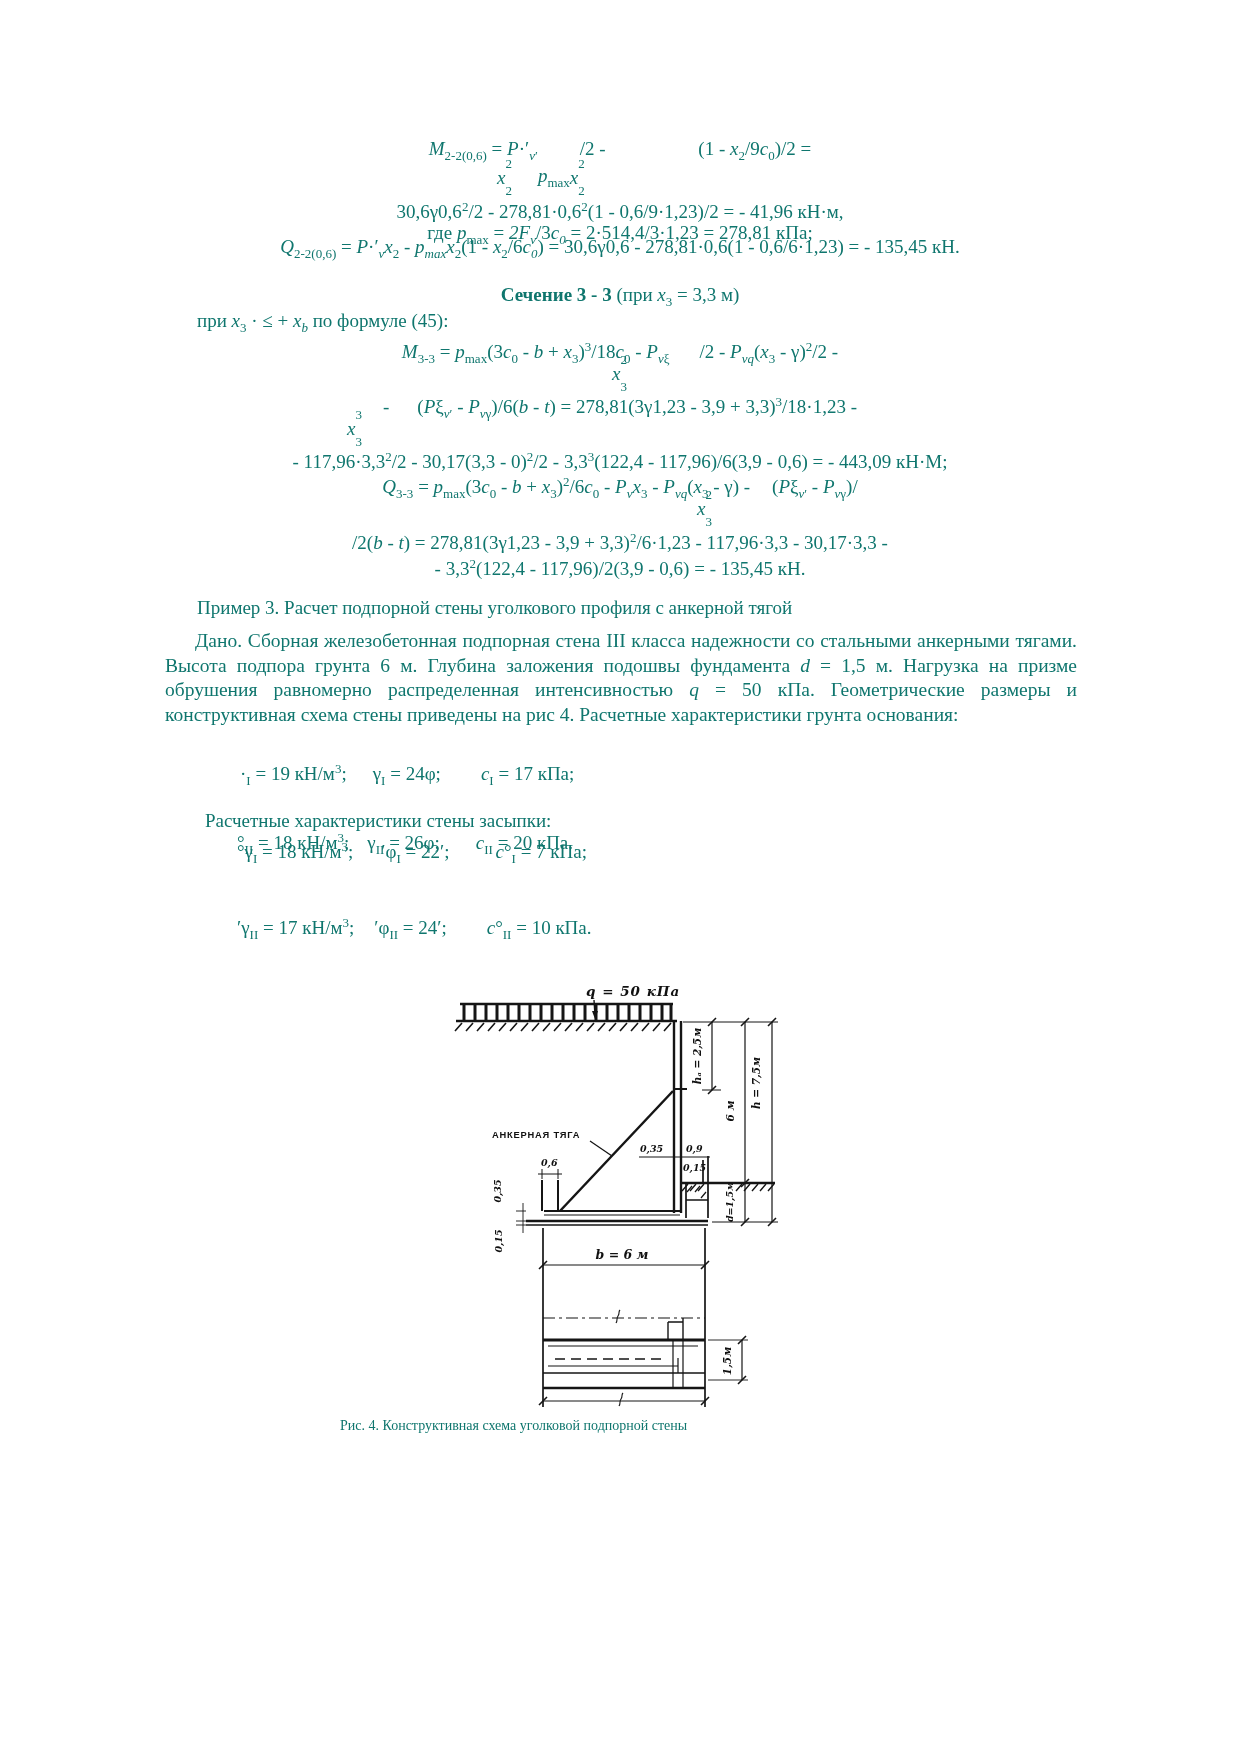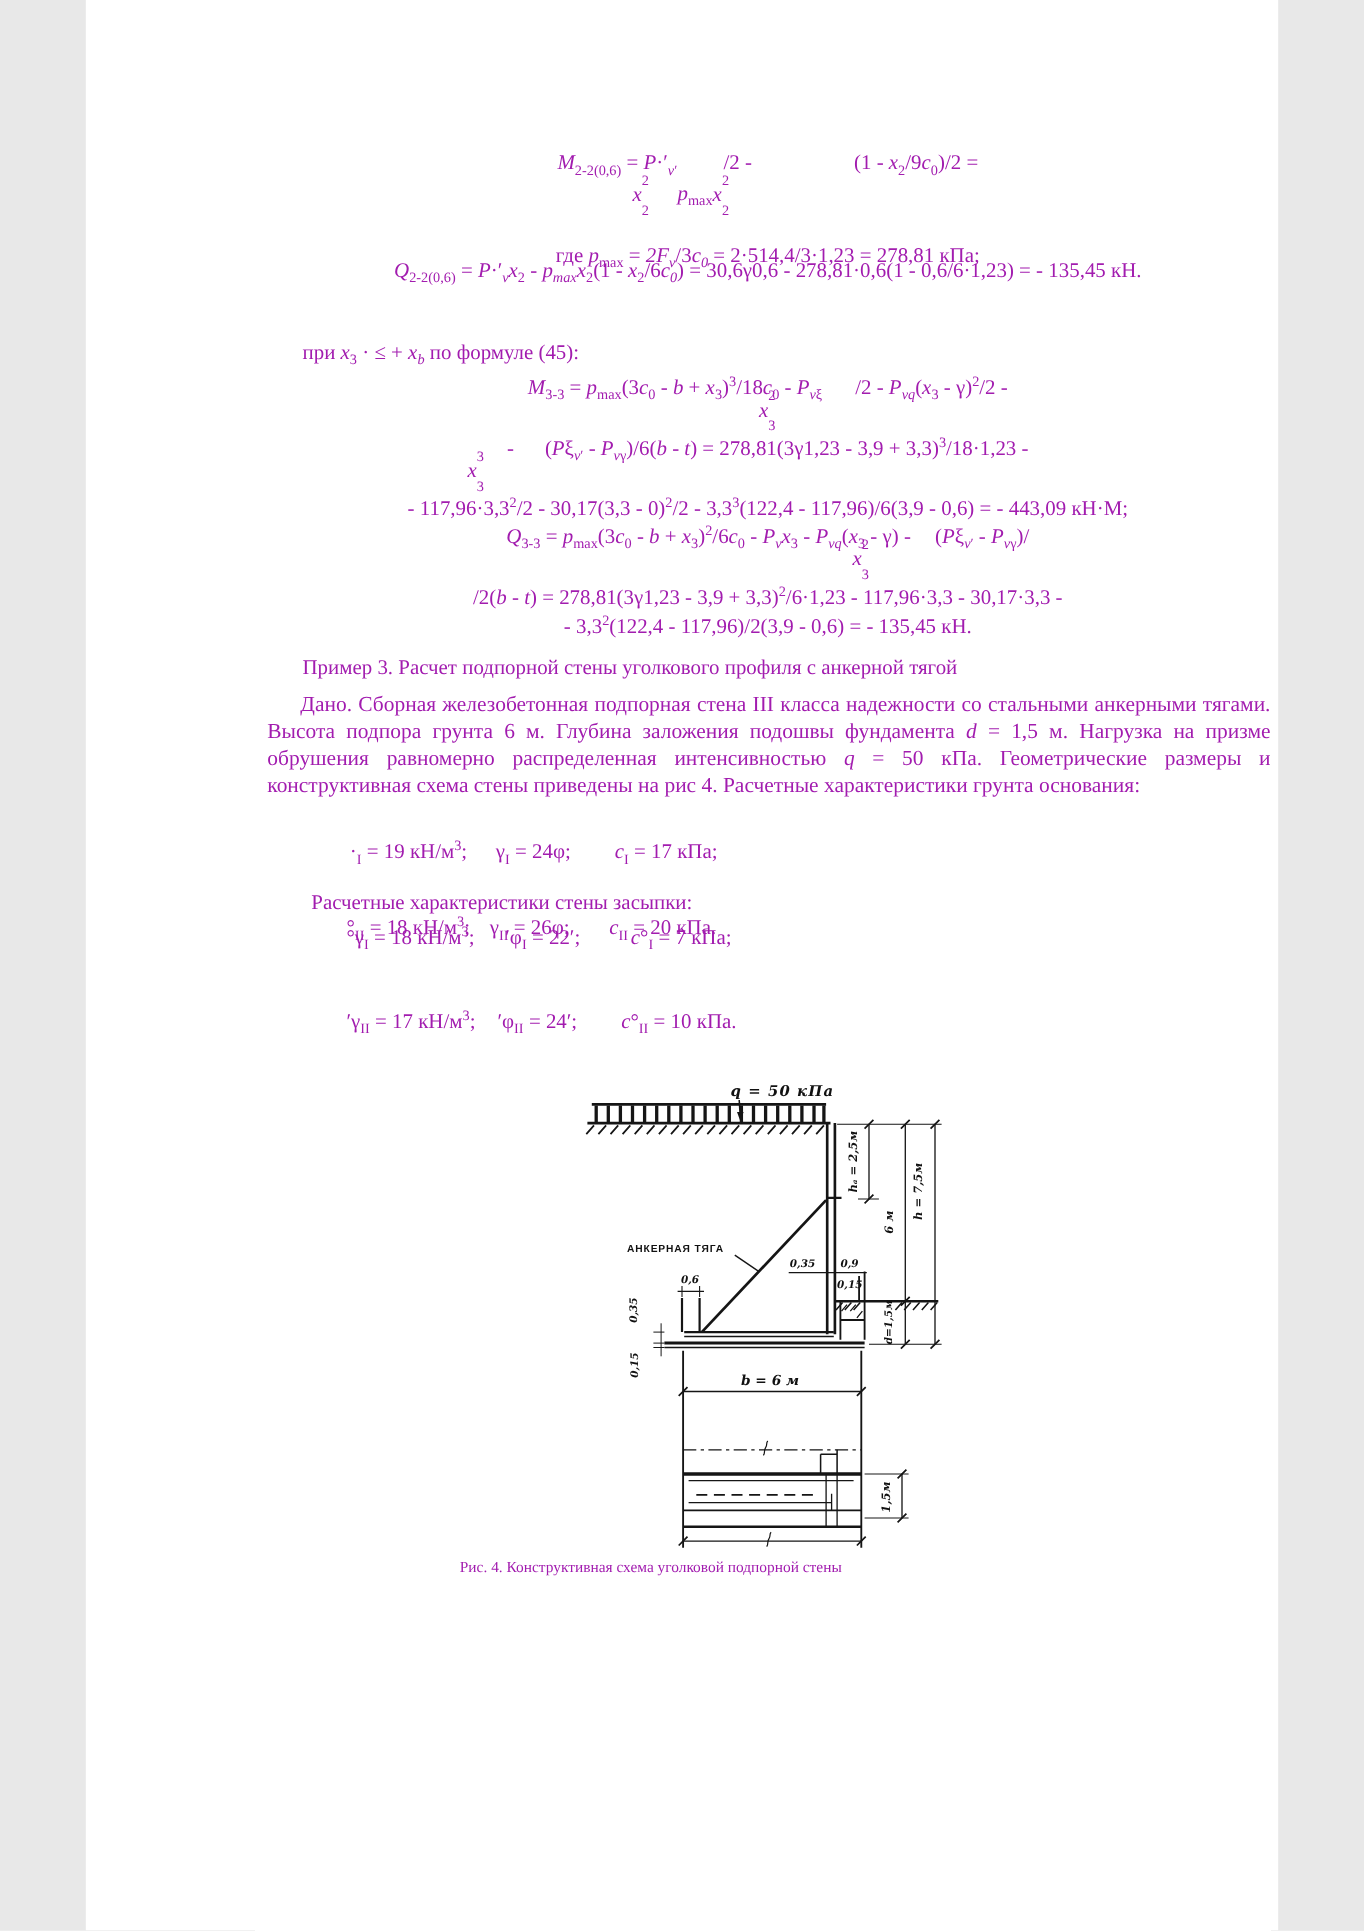--- a/index.html
+++ b/index.html
@@ -1,17 +1,17 @@
 <!DOCTYPE html>
 <html><head>
 <meta charset="utf-8">
 <style>
   html,body{margin:0;padding:0;background:#e8e8e8;}
-  .page{position:relative;width:1084px;height:1755px;background:#ffffff;margin:0 auto;
-        font-family:"Liberation Serif","DejaVu Serif",serif;color:#a21caf;overflow:hidden;}
+  .page{position:relative;width:1240px;height:1755px;background:#ffffff;margin:0 auto;
+        font-family:"Liberation Serif","DejaVu Serif",serif;color:#0f766e;overflow:hidden;}
   .fl{position:absolute;white-space:nowrap;font-size:19px;line-height:24px;}
   .fc{left:164px;width:912px;text-align:center;}
   .bold{font-weight:normal;}
   .fl sub{font-size:13px;}
   .fl sup{font-size:13px;}
   .para{position:absolute;left:165px;top:629px;width:912px;font-size:19.5px;line-height:24.7px;
         text-align:justify;text-indent:30px;}
   .stk{display:inline-grid;grid-template-columns:auto auto;grid-template-rows:12px 15px 12px;
        line-height:12px;vertical-align:middle;}
   .stk .x{grid-area:2/1;font-style:italic;font-size:19px;line-height:15px;}
@@ -34,23 +34,25 @@
   <div class="fl fc" style="top:137px"><i>M</i><sub>2-2(0,6)</sub> = <i>P</i>·′<sub><i>v</i>′</sub><span class="sp" style="display:inline-block;width:42px"></span>/2 - <span class="sp" style="display:inline-block;width:88px"></span>(1 - <i>x</i><sub>2</sub>/9<i>c</i><sub>0</sub>)/2 =</div>
   <div class="fl" style="left:497px;top:158px"><span class="stk">
         <span class="x">x</span>
         <span class="t">2</span>
         <span class="b">2</span>
       </span><span class="sp" style="display:inline-block;width:26px"></span><i>p</i><sub>max</sub><span class="stk">
         <span class="x">x</span>
         <span class="t">2</span>
         <span class="b">2</span>
       </span></div>
+  <div class="fl fc" style="top:195px">30,6γ0,6<sup>2</sup>/2 - 278,81·0,6<sup>2</sup>(1 - 0,6/9·1,23)/2 = - 41,96 кН·м,</div>
   <div class="fl fc" style="top:221px">где <i>p</i><sub>max</sub> = <i>2F</i><sub><i>v</i></sub>/3<i>c</i><sub><i>0</i></sub> = 2·514,4/3·1,23 = 278,81 кПа;</div>
   <div class="fl fc" style="top:235px"><i>Q</i><sub>2-2(0,6)</sub> = <i>P</i>·′<sub><i>v</i></sub><i>x</i><sub>2</sub> - <i>p</i><sub><i>max</i></sub><i>x</i><sub>2</sub>(1 - <i>x</i><sub>2</sub>/6<i>c</i><sub><i>0</i></sub>) = 30,6γ0,6 - 278,81·0,6(1 - 0,6/6·1,23) = - 135,45 кН.</div>
 
+  <div class="fl fc" style="top:283px"><b>Сечение 3 - 3</b> (при <i>x</i><sub>3</sub> = 3,3 м)</div>
   <div class="fl" style="left:197px;top:309px">при <i>x</i><sub>3</sub> · ≤ + <i>x</i><sub><i>b</i></sub> по формуле (45):</div>
   <div class="fl fc" style="top:335px"><i>M</i><sub>3-3</sub> = <i>p</i><sub>max</sub>(3<i>c</i><sub>0</sub> - <i>b</i> + <i>x</i><sub>3</sub>)<sup>3</sup>/18<i>c</i><sub>0</sub> - <i>P</i><sub><i>v</i>ξ</sub><span class="sp" style="display:inline-block;width:30px"></span>/2 - <i>P</i><sub><i>vq</i></sub>(<i>x</i><sub>3</sub> - γ)<sup>2</sup>/2 -</div>
   <div class="fl" style="left:612px;top:354px"><span class="stk">
         <span class="x">x</span>
         <span class="t">2</span>
         <span class="b">3</span>
       </span></div>
   <div class="fl fc" style="top:390px">-<span class="sp" style="display:inline-block;width:28px"></span>(<i>P</i>ξ<sub><i>v</i>′</sub> - <i>P</i><sub><i>v</i>γ</sub>)/6(<i>b</i> - <i>t</i>) = 278,81(3γ1,23 - 3,9 + 3,3)<sup>3</sup>/18·1,23 -</div>
   <div class="fl" style="left:347px;top:409px"><span class="stk">
         <span class="x">x</span>

